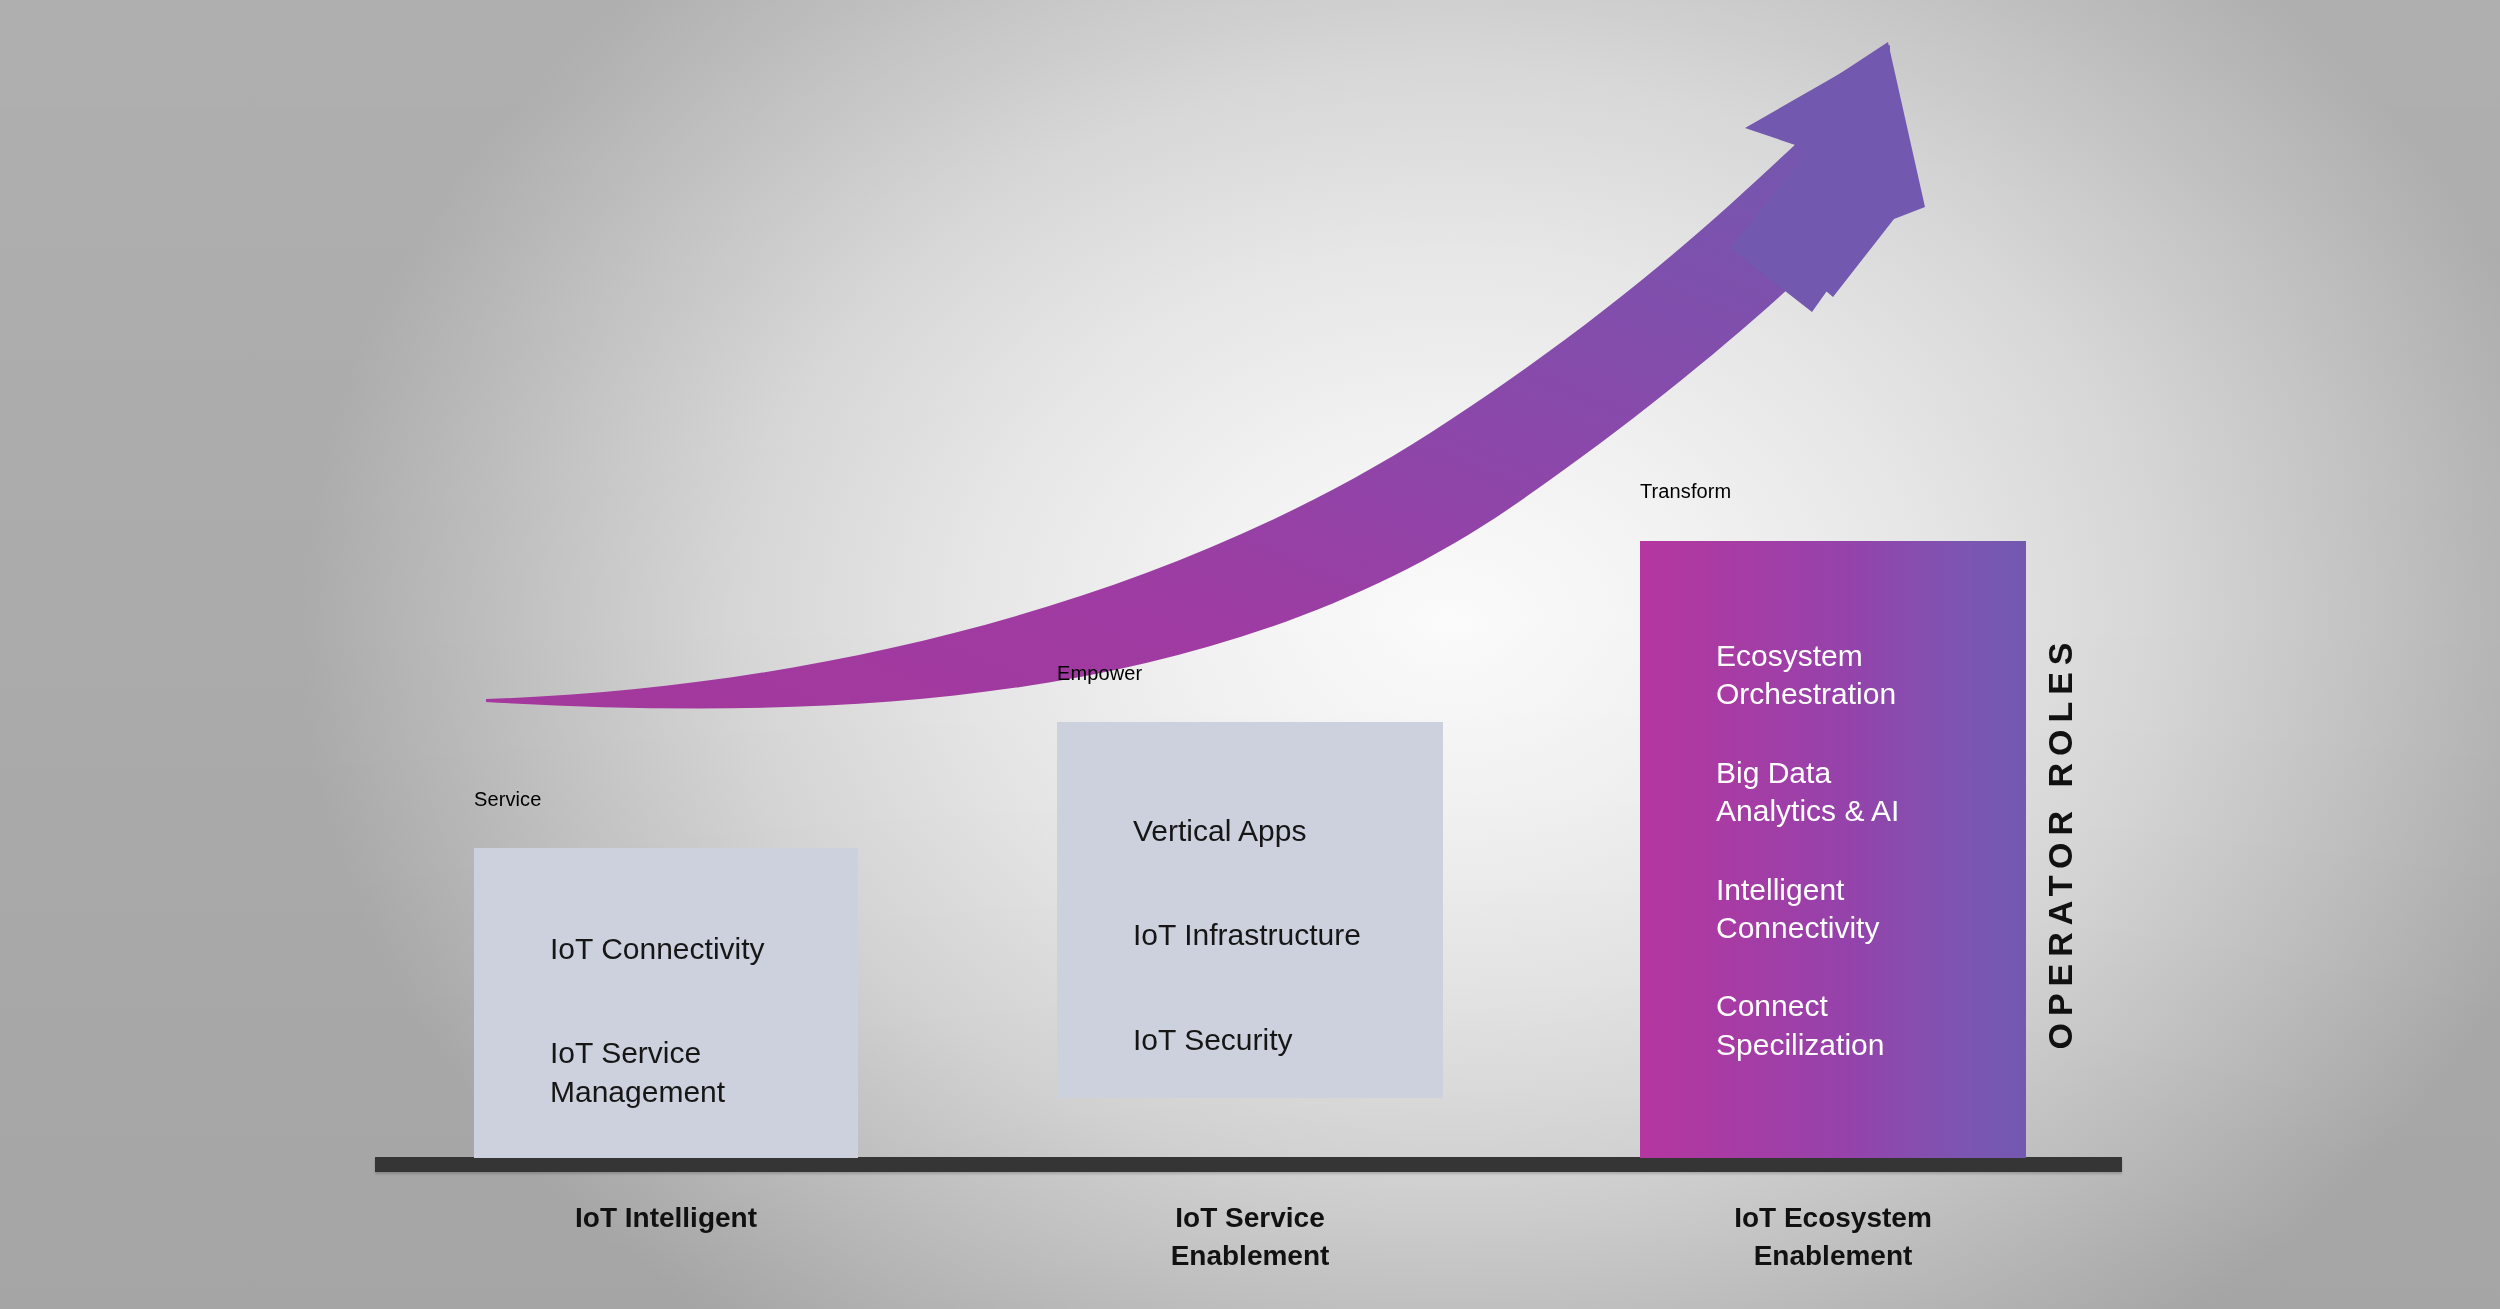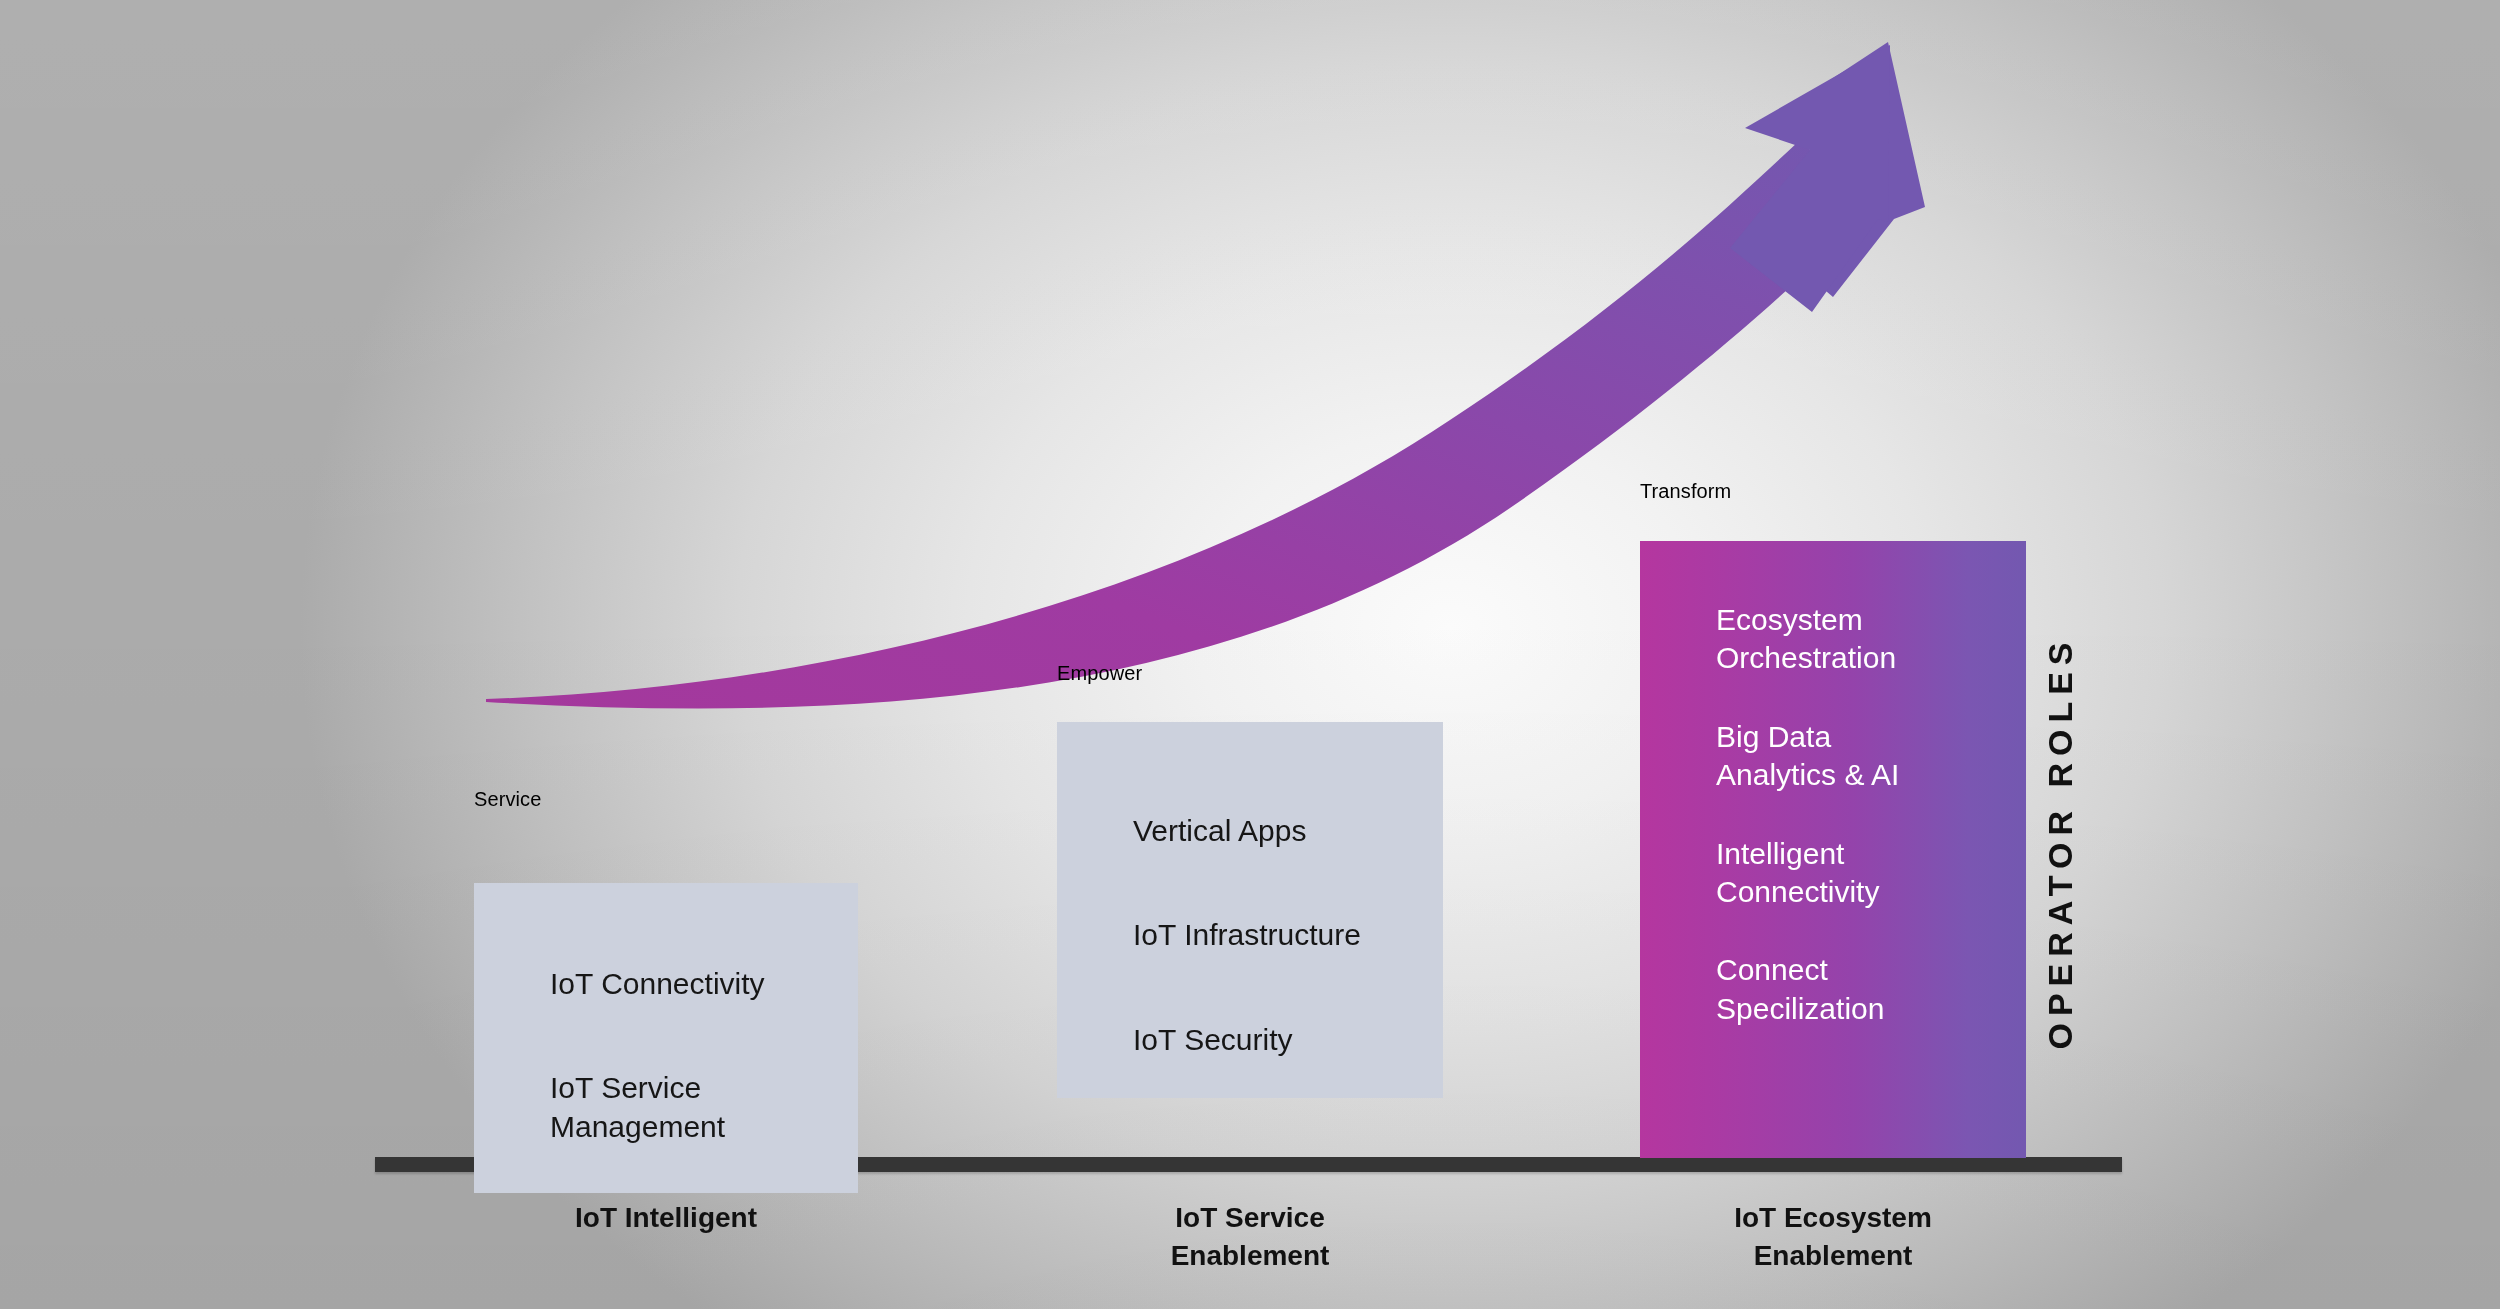--- a/index.html
+++ b/index.html
@@ -101,35 +101,35 @@
     width: 100%;
     text-align: center;
     font-size: 28px;
     font-weight: bold;
     color: #111111;
     line-height: 1.35;
     white-space: pre-line;
   }
 
   
-  #pillar-1 { left: 474px; top: 883px; width: 384px; height: 310px; }
+  #pillar-1 { left: 474px; top: 848px; width: 384px; height: 310px; }
   #pillar-1 .pillar-items { padding: 82px 0 0 76px; }
   #pillar-1 .pillar-item:nth-child(1) { margin-bottom: 66px; }
   #pillar-1-caption { left: 474px; top: 1199px; width: 384px; }
 
   
   #pillar-2 { left: 1057px; top: 722px; width: 386px; height: 376px; }
   #pillar-2 .pillar-items { padding: 90px 0 0 76px; }
   #pillar-2 .pillar-item:nth-child(1),
   #pillar-2 .pillar-item:nth-child(2) { margin-bottom: 66px; }
   #pillar-2-caption { left: 1057px; top: 1199px; width: 386px; }
 
   
   #pillar-3 { left: 1640px; top: 541px; width: 386px; height: 617px; }
-  #pillar-3 .pillar-items { padding: 60px 0 0 76px; }
+  #pillar-3 .pillar-items { padding: 96px 0 0 76px; }
   #pillar-3 .pillar-item:nth-child(1),
   #pillar-3 .pillar-item:nth-child(2),
   #pillar-3 .pillar-item:nth-child(3) { margin-bottom: 40px; }
   #pillar-3-caption { left: 1640px; top: 1199px; width: 386px; }
 
   
   #side-label {
     position: absolute;
     left: 2030px;
     top: 612px;

